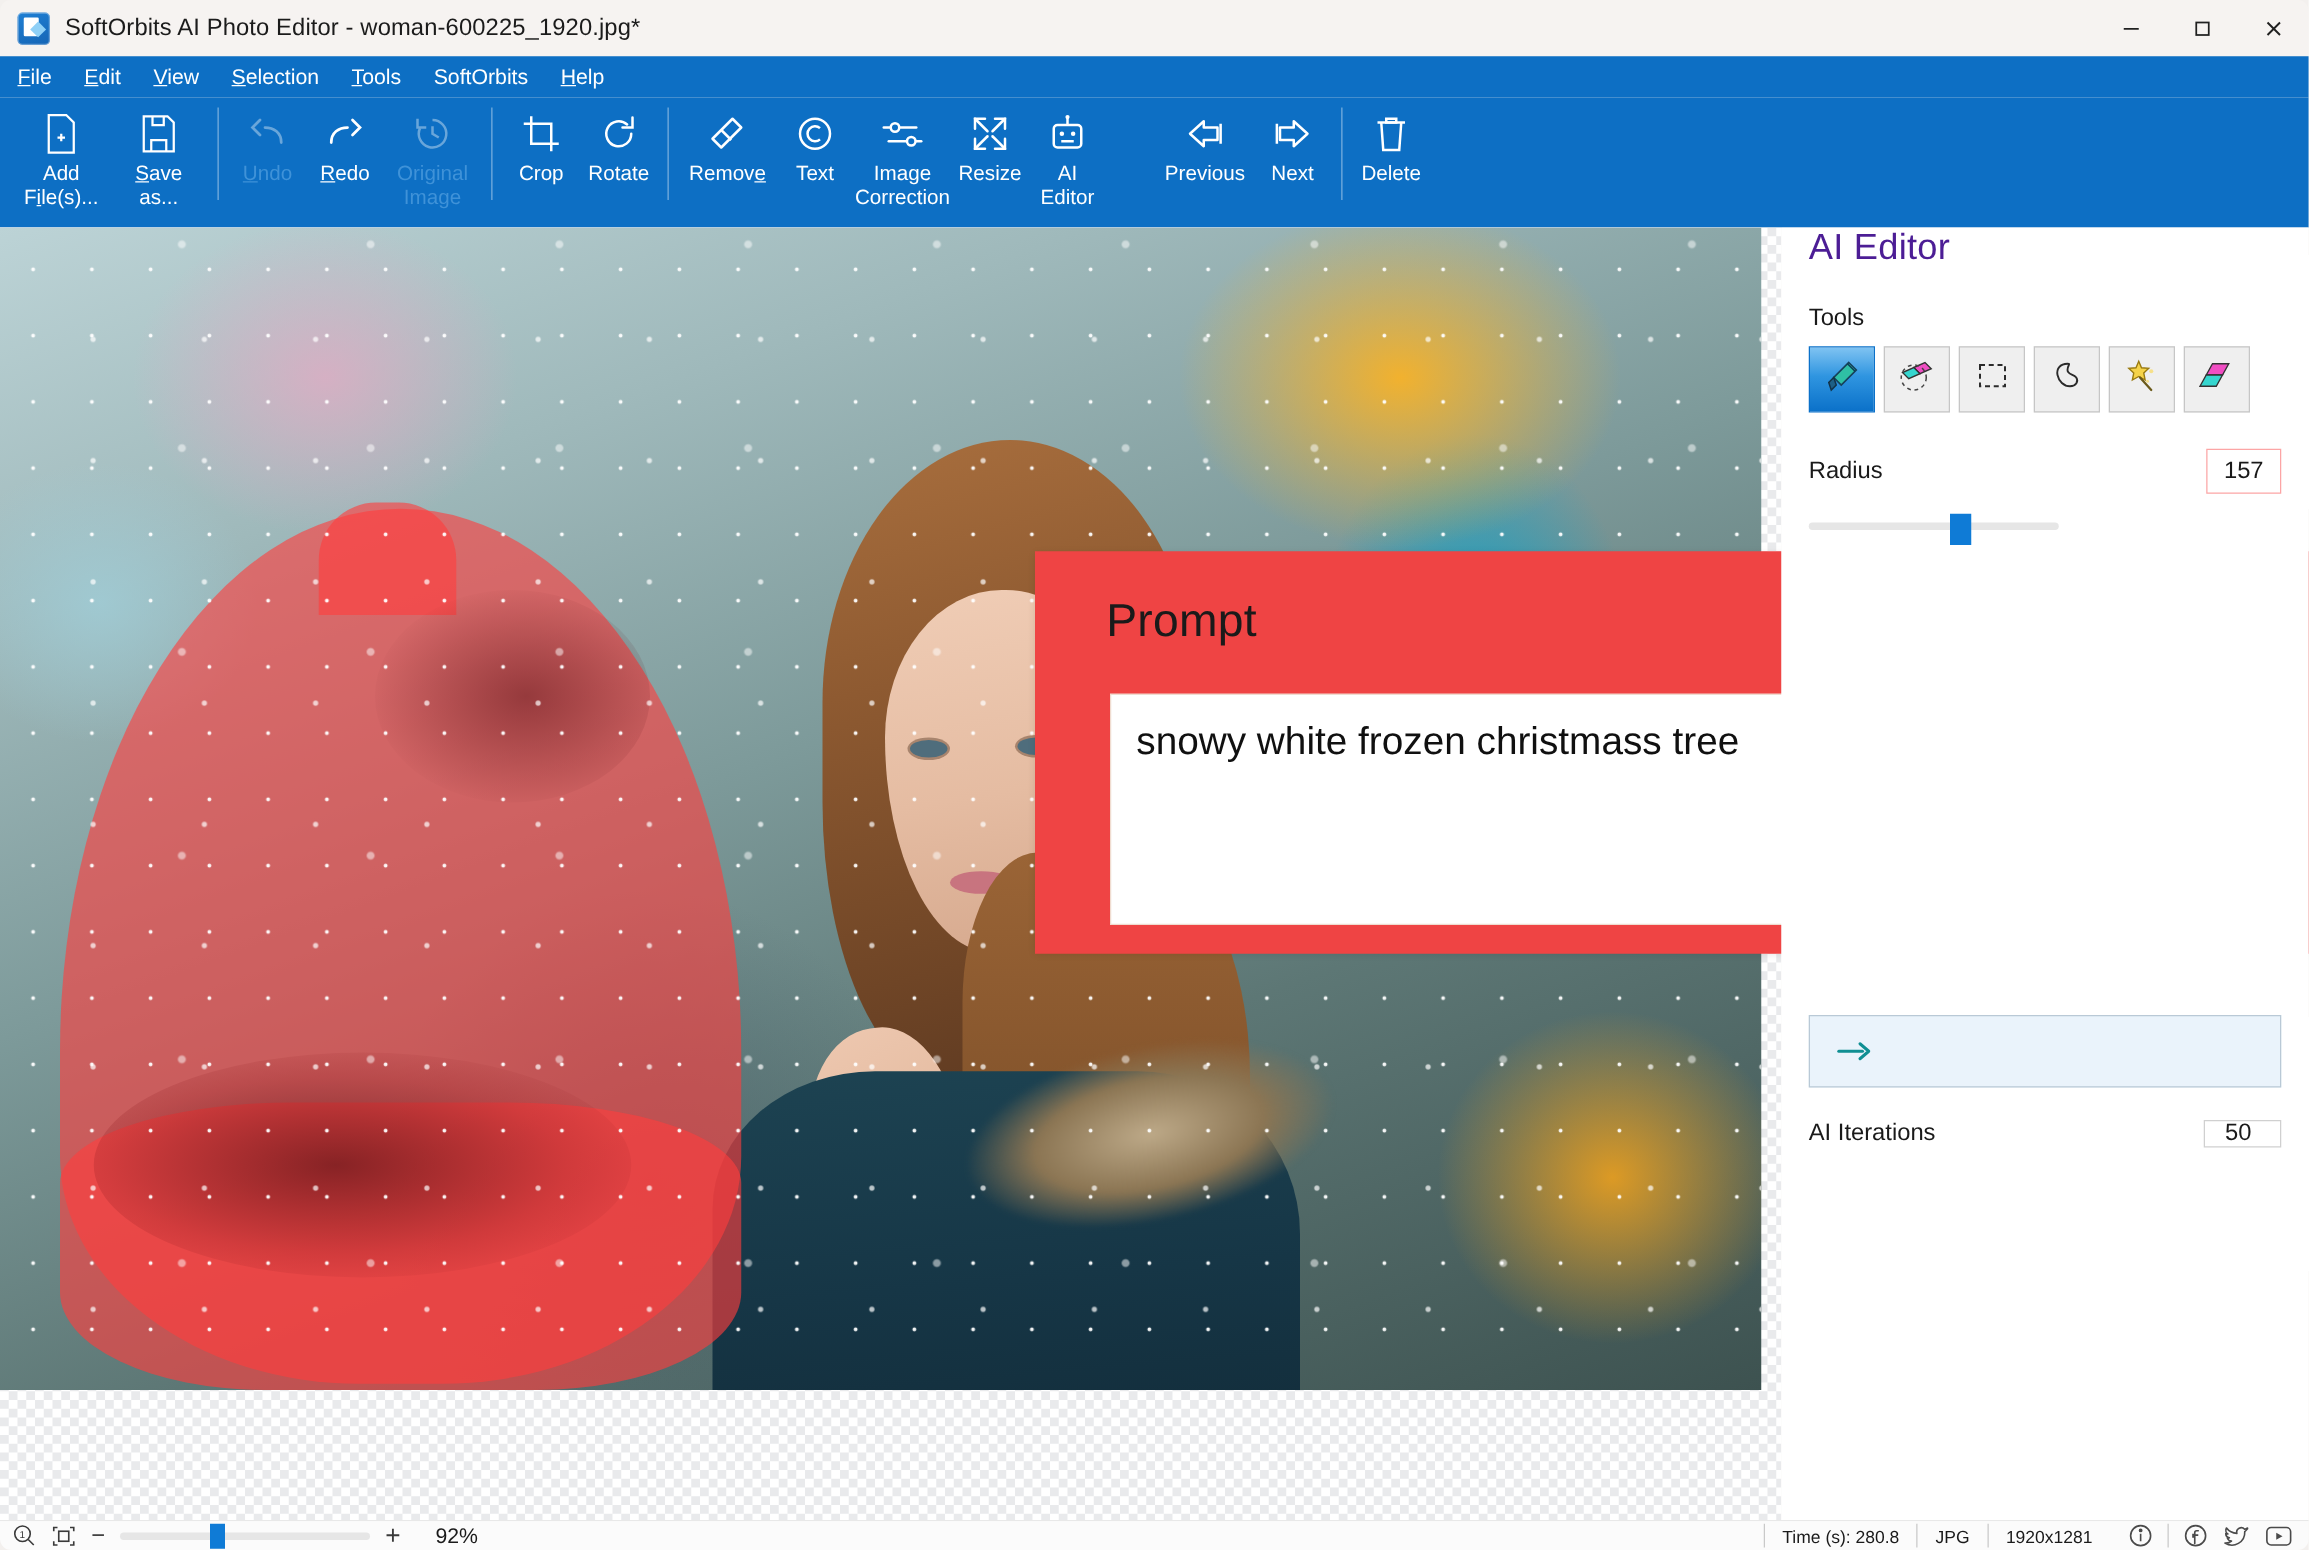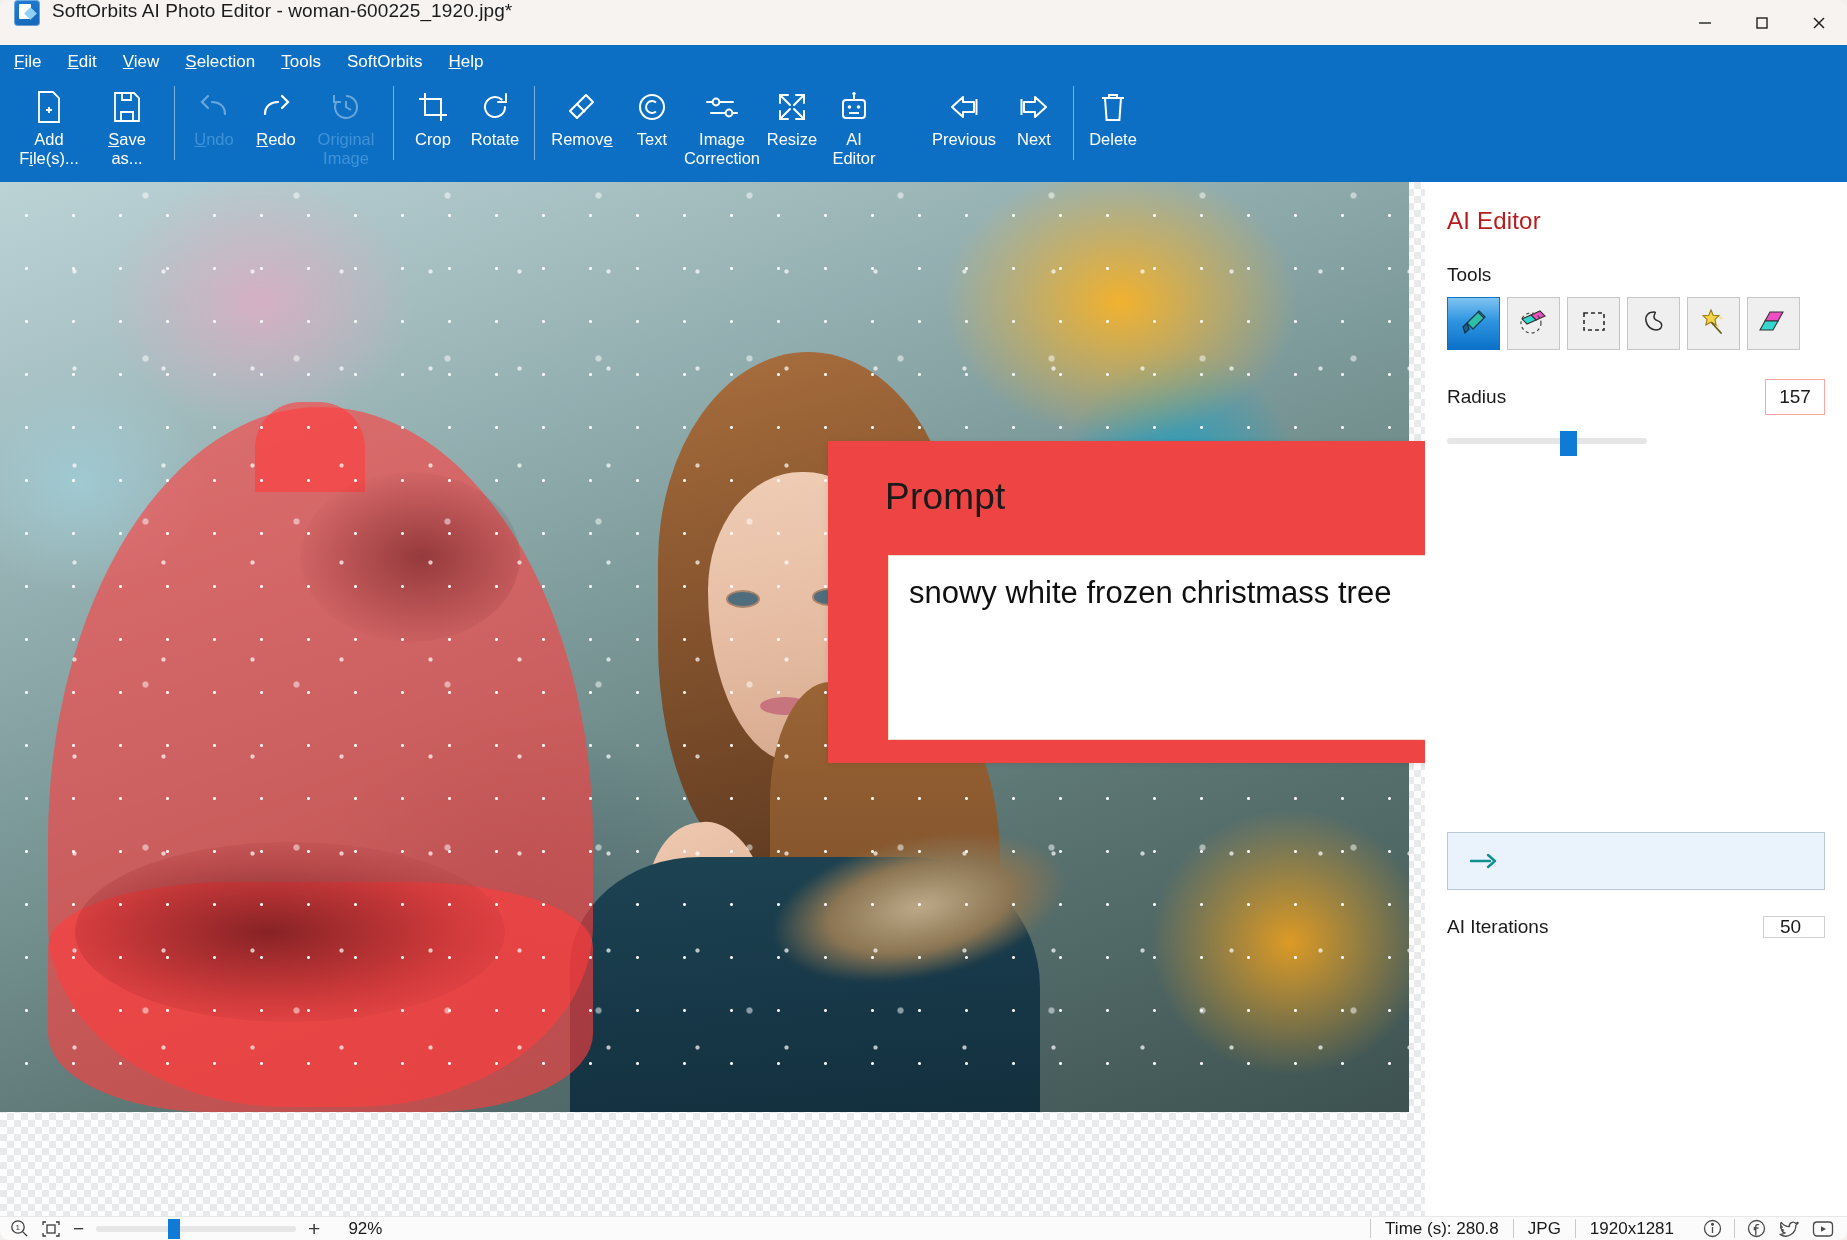--- a/index.html
+++ b/index.html
@@ -12,21 +12,21 @@
   .app{
     position:relative;width:1847px;height:1240px;
     background:#f3f0ee;
     box-sizing:border-box;
   }
 
   
   .titlebar{
     position:absolute;left:0;top:0;width:1847px;height:45px;
     background:#f6f3f1;
-    display:flex;align-items:flex-start;
+    display:flex;align-items:center;
     border-top-left-radius:9px;border-top-right-radius:9px;
   }
   .title-icon{
     width:26px;height:26px;margin-left:14px;margin-right:12px;
     border-radius:4px;
     background:linear-gradient(160deg,#1f7fd4 0%,#1565b5 100%);
     position:relative;flex:0 0 auto;
     box-shadow:inset 0 0 0 1px rgba(255,255,255,.35);
   }
   .title-icon:before{
@@ -218,21 +218,21 @@
   .arrow-up,.arrow-down{width:0;height:0;border-left:15px solid transparent;border-right:15px solid transparent;}
   .arrow-up{border-bottom:17px solid #b2b2b2;}
   .arrow-down{border-top:17px solid #b2b2b2;}
 
   
   .side{
     position:absolute;left:1425px;top:182px;width:422px;height:1034px;
     background:#ffffff;box-sizing:border-box;padding:0 22px;
   }
   .side-title{
-    margin-top:25px;font-size:24px;color:#b91c1c;letter-spacing:.2px;
+    font-size:29px;color:#4c1d95;letter-spacing:.2px;
   }
   .side-sub{margin-top:29px;font-size:19px;color:#1a1a1a;}
   .tools-row{margin-top:11px;display:flex;gap:7px;}
   .tool{
     width:53px;height:53px;border:1px solid #c6c6c6;background:#efefef;
     display:flex;align-items:center;justify-content:center;box-sizing:border-box;
   }
   .tool.active{
     background:linear-gradient(180deg,#7fc3f2 0%,#2f95e0 45%,#0b71c9 100%);
     border-color:#0b71c9;
@@ -282,21 +282,21 @@
     border-bottom-left-radius:9px;border-bottom-right-radius:9px;
   }
   .sb-left{display:flex;align-items:center;padding-left:10px;gap:12px;}
   .sb-icon{display:flex;align-items:center;color:#3a3a3a;}
   .zoom-slider{position:relative;width:200px;height:20px;}
   .zs-track{position:absolute;left:0;top:7px;width:200px;height:6px;background:#e6e6e6;border-radius:3px;}
   .zs-thumb{position:absolute;left:72px;top:0;width:12px;height:20px;background:#0f7bd6;}
   .zoom-pct{font-size:17px;color:#1a1a1a;margin-left:16px;}
   .sb-right{
     position:absolute;right:12px;display:flex;align-items:center;gap:0;
-    font-size:17px;color:#1a1a1a;
+    font-size:14px;color:#1a1a1a;
   }
   .sb-cell{padding:0 14px;white-space:nowrap;}
   .sb-div{width:1px;height:19px;background:#c9c9c9;}
   .sb-social{display:flex;align-items:center;gap:11px;padding-left:14px;}
   .sb-social .sb-icon{color:#4a4a4a;}
 </style>
 </head>
 <body>
 
 <div class="app">

